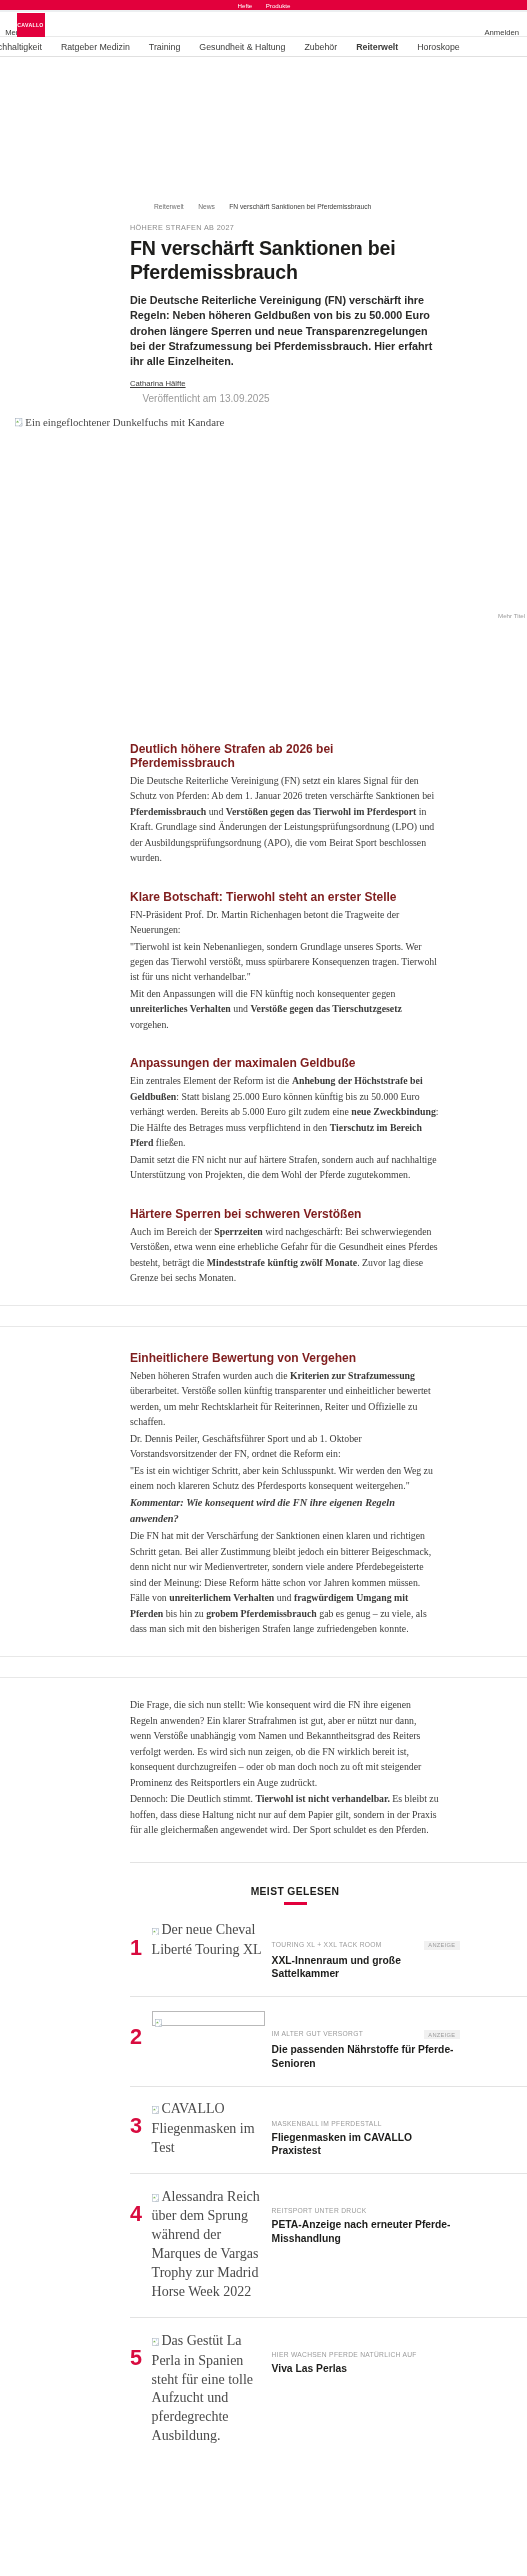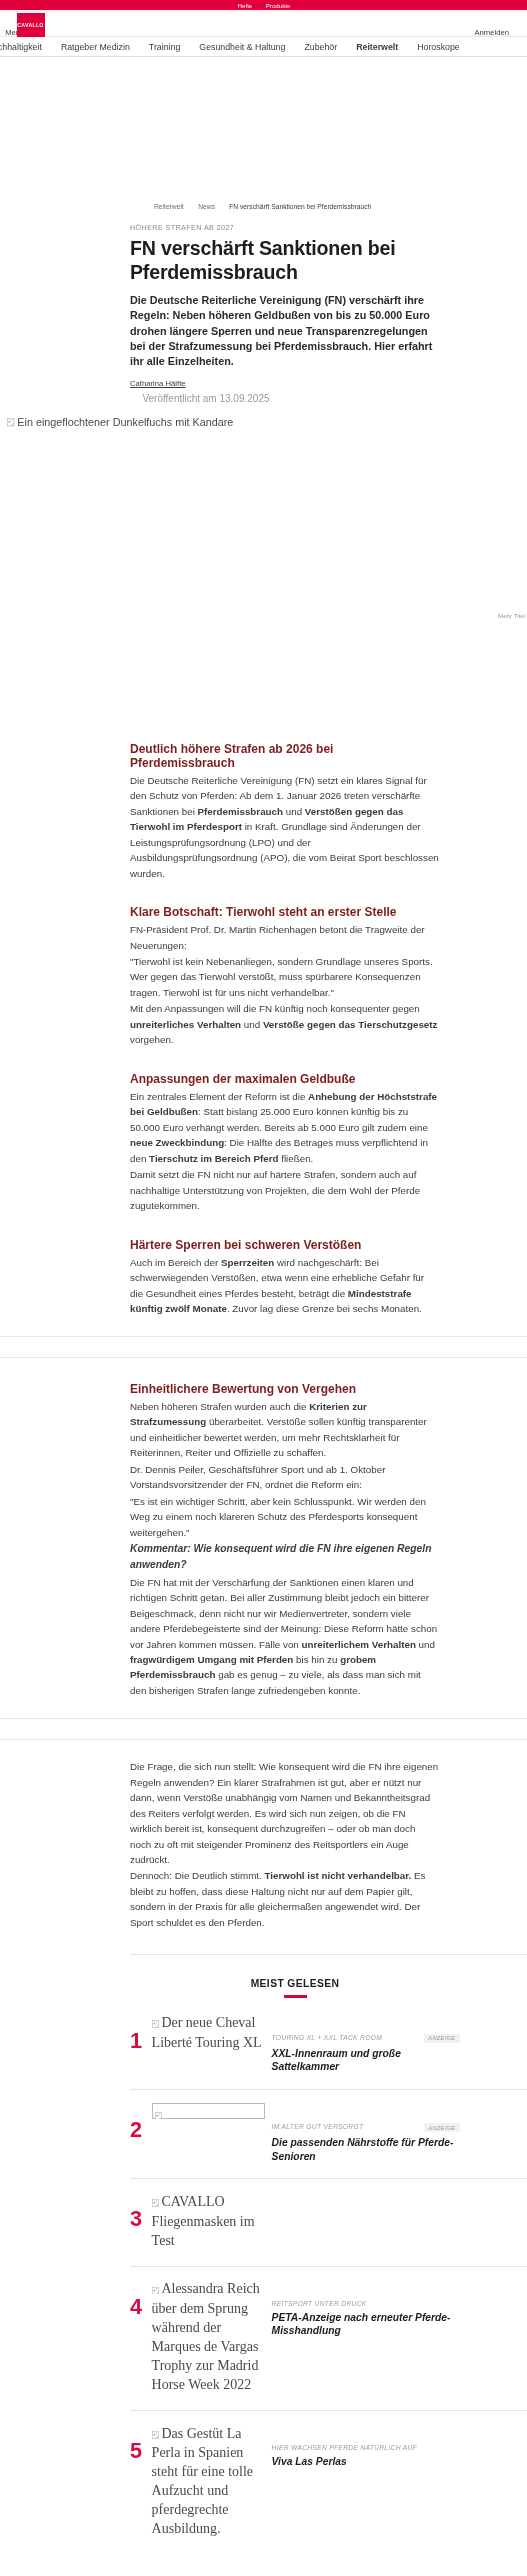--- a/index.html
+++ b/index.html
@@ -9,21 +9,21 @@
   
   .topbar { height:10.3px; background:#e2003c; display:flex; justify-content:center; align-items:center; gap:13.4px; }
   .topbar a { color:#fff; font-size:6.2px; text-decoration:none; }
   .topstrip { height:2.1px; background:#edeff1; }
 
   
   .header { position:relative; height:25px; border-bottom:0.5px solid #e9e9e9; background:#fff; }
   .menu-btn { position:absolute; left:5.2px; top:15.5px; font-size:7.7px; color:#3c3c3b; cursor:pointer; }
   .logo { position:absolute; left:16.5px; top:1px; width:28px; height:24px; background:#e2003c; color:#fff;
           display:flex; align-items:center; justify-content:center; font-weight:bold; font-size:5.2px; letter-spacing:0.3px; }
-  .login { position:absolute; right:19px; top:15.5px; font-size:7.7px; color:#3c3c3b; cursor:pointer; }
+  .login { position:absolute; right:9px; top:15.5px; font-size:7.7px; color:#3c3c3b; cursor:pointer; }
 
   
   .nav { height:20px; border-bottom:0.5px solid #e0e0e0; display:flex; align-items:center; gap:19px; overflow:hidden; padding-left:0; }
   .nav a { font-size:8.8px; color:#3c3c3b; text-decoration:none; white-space:nowrap; }
   .nav a:first-child { margin-left:-13.4px; }
   .nav a.active { font-weight:bold; }
 
   .spacer-a { height:146px; }
 
   
@@ -33,45 +33,45 @@
   .breadcrumb .current { color:#3c3c3b; }
   .kicker { margin-top:12.4px; font-size:7.2px; letter-spacing:0.4px; color:#8a8a8a; }
   h1 { margin-top:4.1px; font-size:19.6px; line-height:1.24; color:#1d1d1b; letter-spacing:-0.2px; }
   .lead { margin-top:8.2px; font-size:10.8px; font-weight:bold; line-height:1.43; color:#2b2b2a; }
   .author { display:inline-block; margin-top:9.3px; font-size:7.7px; color:#3c3c3b; text-decoration:underline; }
   .published { margin-top:5.2px; margin-left:12.4px; font-size:10px; color:#9a9a9a; }
 
   
   .bi { display:inline-block; vertical-align:-1px; margin-right:2.1px; }
 
-  .hero { margin-top:11.3px; margin-left:-130px; padding-left:7px; font-size:10.8px; color:#4a4a4a; }
+  .hero { margin-top:11.3px; margin-left:-130px; padding-left:15px; font-size:10.8px; color:#4a4a4a;font-family:Liberation Serif, serif; }
   .spacer-b { height:289px; }
 
   .more-titles { position:absolute; right:0; top:612px; width:30px; overflow:hidden; white-space:nowrap;
                  font-size:6.2px; color:#9a9a9a; cursor:pointer; }
 
   
-  .article p { font-size:9.8px; line-height:1.58; margin:1px 0; color:#3c3c3b; }
+  .article p { font-size:9.8px; line-height:1.58; margin:1px 0; color:#3c3c3b;font-family:Liberation Serif, serif; }
   .article h2 { font-size:12px; margin:24px 0 3.1px 0; color:#7f1d1d; }
   .article .b, .lead .b { font-weight:bold; }
   .article .i { font-style:italic; }
   .article p.comment { font-weight:bold; font-style:italic; font-size:10.3px; }
   .adslot { height:21.6px; margin:19.6px 0 19.6px -130px; width:528px; border-top:0.5px solid #e8e8e8; border-bottom:0.5px solid #e8e8e8; }
 
   
   .most-read { margin-left:130px; width:330px; margin-top:24px; }
   .mr-divider { width:397px; border-top:0.5px solid #e3e3e3; }
   .mr-heading { margin-top:23px; text-align:center; font-size:10.3px; font-weight:bold; letter-spacing:0.4px; color:#1d1d1b; }
   .redbar { width:23px; height:3.1px; background:#e2003c; margin:5.2px auto 3.1px auto; }
   .mr-item { display:flex; padding:13.4px 0 15.5px 0; cursor:pointer; }
   .mr-sep { width:397px; border-top:0.5px solid #e3e3e3; }
   .mr-num { width:21.6px; font-size:21.6px; font-weight:bold; color:#d80b3f; line-height:1; padding-top:15.5px; }
   .mr-img { width:120px; padding-right:7.2px; font-size:14px; color:#4a4a4a; line-height:1.35;font-family:Liberation Serif, serif; }
   .mr-img .empty-box { width:113px; height:15.5px; border:0.5px solid #b9b9b9; padding:1px 2.1px; }
-  .mr-body { flex:1; padding-top:19.6px;font-style:italic; }
+  .mr-body { flex:1; padding-top:19.6px; }
   .mr-kickrow { display:flex; justify-content:space-between; align-items:flex-start; }
   .mr-kicker { font-size:6.7px; letter-spacing:0.3px; color:#9a9a9a; }
   .mr-badge { font-size:5.7px; letter-spacing:0.3px; color:#9a9a9a; background:#f1f1f1; padding:1.5px 4.6px; }
   .mr-title { margin-top:4.1px; font-size:10.3px; font-weight:bold; line-height:1.3; color:#1d1d1b; }
 </style>
 </head>
 <body>
 
 <div class="page">
 
@@ -202,20 +202,26 @@
     <div class="mr-item">
       <div class="mr-num">3</div>
       <div class="mr-img">
         <span class="bi"><svg width="7.7" height="7.7" viewBox="0 0 16 16">
               <rect x="0.5" y="0.5" width="13" height="15" fill="#fff" stroke="#9aa7b5"></rect>
               <path d="M13.5 10 L13.5 15.5 L8 15.5 Z" fill="#fff" stroke="#9aa7b5"></path>
               <path d="M2 9 L5 5 L8 9 Z" fill="#7cb95c"></path>
               <circle cx="9.5" cy="4" r="1.4" fill="#a8c6e8"></circle>
             </svg></span><span>CAVALLO Fliegenmasken im Test</span>
       </div>
+      <div class="mr-body">
+        <div class="mr-kickrow">
+          <span class="mr-kicker">MASKENBALL IM PFERDESTALL</span>
+        </div>
+        <div class="mr-title">Fliegenmasken im CAVALLO Praxistest</div>
+      </div>
     </div>
     <div class="mr-sep"></div>
 
     <div class="mr-item">
       <div class="mr-num">4</div>
       <div class="mr-img">
         <span class="bi"><svg width="7.7" height="7.7" viewBox="0 0 16 16">
               <rect x="0.5" y="0.5" width="13" height="15" fill="#fff" stroke="#9aa7b5"></rect>
               <path d="M13.5 10 L13.5 15.5 L8 15.5 Z" fill="#fff" stroke="#9aa7b5"></path>
               <path d="M2 9 L5 5 L8 9 Z" fill="#7cb95c"></path>

